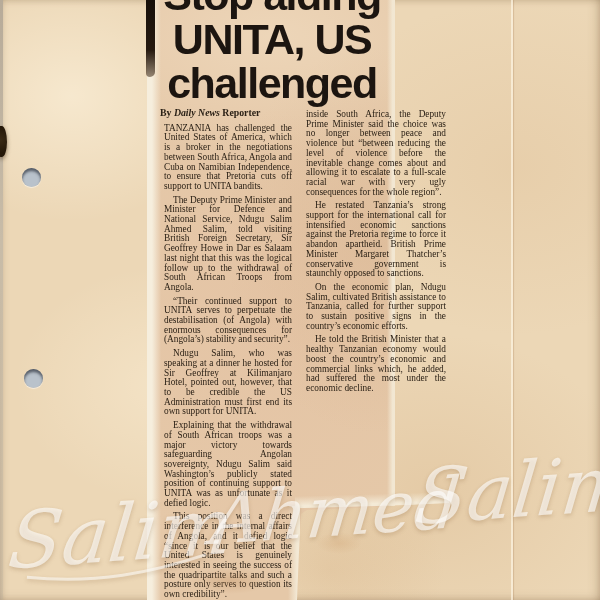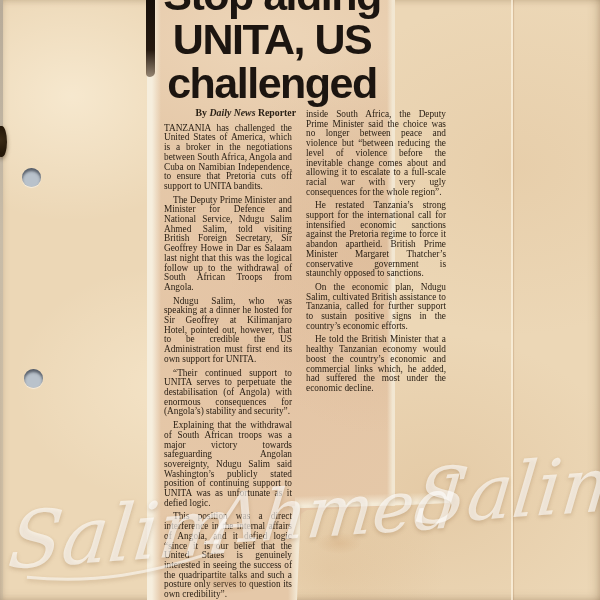--- a/index.html
+++ b/index.html
@@ -62,21 +62,21 @@
     position:absolute; left:9px; right:7px; top:-27px;
     font-family:"Liberation Sans", sans-serif; font-weight:bold;
     font-size:43px; line-height:44px; letter-spacing:-1.5px;
     text-align:center; color:var(--headline-ink, #1c1510);
   }
   .columns{position:absolute; left:13px; top:106px; width:290px;
     display:flex; gap:6px;}
   .col{font-size:9.3px; line-height:9.7px; text-align:justify; text-justify:inter-word;}
   .col-left{width:136px; flex:0 0 136px;}
   .col-right{width:148px; flex:0 0 148px;}
-  .byline{text-align:right; font-weight:bold; font-size:9.8px; margin:2px 0 6px 0;}
+  .byline{text-align:left; font-weight:bold; font-size:9.8px; margin:2px 0 6px 0;}
   .byline .pub{font-style:italic;}
   .col p{margin:4px; padding:0;}
   .col p.ind{text-indent:9px;}
   
   .watermark{position:absolute; left:0; top:430px; width:600px; height:170px;
     pointer-events:none;
     filter:drop-shadow(0 2px 2px rgba(135,98,58,.45));}
   .watermark text{
     font-family:"DejaVu Serif", serif; font-style:italic;
     fill:rgba(255,255,255,.62);}
@@ -111,22 +111,22 @@
       <div>challenged</div>
     </div>
 
     <div class="columns">
       <div class="col col-left">
         <div class="byline">
           <span>By </span><span class="pub">Daily News</span><span> Reporter</span>
         </div>
         <p>TANZANIA has challenged the United States of America, which is a broker in the negotiations between South Africa, Angola and Cuba on Namibian Independence, to ensure that Pretoria cuts off support to UNITA bandits.</p>
         <p class="ind">The Deputy Prime Minister and Minister for Defence and National Service, Ndugu Salim Ahmed Salim, told visiting British Foreign Secretary, Sir Geoffrey Howe in Dar es Salaam last night that this was the logical follow up to the withdrawal of South African Troops from Angola.</p>
+        <p class="ind">“Their continued support to UNITA serves to perpetuate the destabilisation (of Angola) with enormous consequences for (Angola’s) stability and security”.</p>
         <p class="ind">Ndugu Salim, who was speaking at a dinner he hosted for Sir Geoffrey at Kilimanjaro Hotel, pointed out, however, that to be credible the US Administration must first end its own support for UNITA.</p>
-        <p class="ind">“Their continued support to UNITA serves to perpetuate the destabilisation (of Angola) with enormous consequences for (Angola’s) stability and security”.</p>
         <p class="ind">Explaining that the withdrawal of South African troops was a major victory towards safeguarding Angolan sovereignty, Ndugu Salim said Washington’s publicly stated position of continuing support to UNITA was as unfortunate as it defied logic.</p>
         <p class="ind">This position was a direct interference in the internal affairs of Angola, and it defied logic “since it is our belief that the United States is genuinely interested in seeing the success of the quadripartite talks and such a posture only serves to question its own credibility”.</p>
         <p class="ind">Ndugu Salim further called on the international community and “especially the friends of Mozambique” to pressure South Africa to end support to the Mozambique National Resistance (MNR) bandits.</p>
       </div>
       <div class="col col-right">
         <p>inside South Africa, the Deputy Prime Minister said the choice was no longer between peace and violence but “between reducing the level of violence before the inevitable change comes about and allowing it to escalate to a full-scale racial war with very ugly consequences for the whole region”.</p>
         <p class="ind">He restated Tanzania’s strong support for the international call for intensified economic sanctions against the Pretoria regime to force it abandon apartheid. British Prime Minister Margaret Thatcher’s conservative government is staunchly opposed to sanctions.</p>
         <p class="ind">On the economic plan, Ndugu Salim, cultivated British assistance to Tanzania, called for further support to sustain positive signs in the country’s economic efforts.</p>
         <p class="ind">He told the British Minister that a healthy Tanzanian economy would boost the country’s economic and commercial links which, he added, had suffered the most under the economic decline.</p>
       </div>

